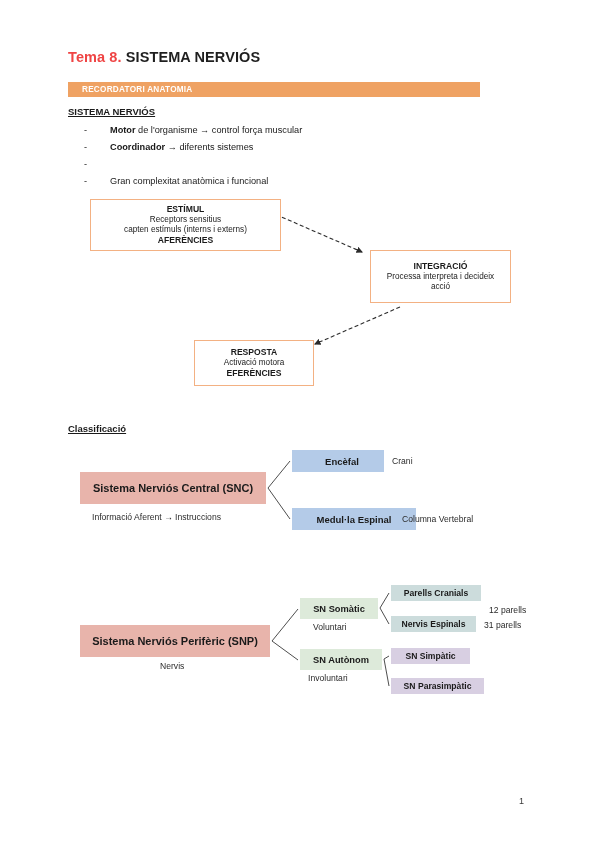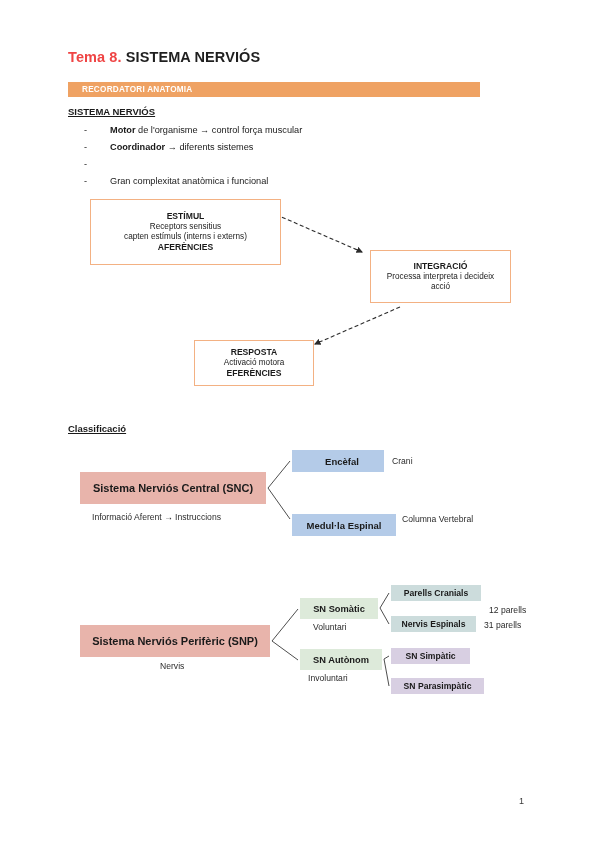--- a/index.html
+++ b/index.html
@@ -97,21 +97,21 @@
     display: flex;
     flex-direction: column;
     align-items: center;
     justify-content: center;
     text-align: center;
     line-height: 1.25;
   }
   .flowbox .fb-strong { font-weight: bold; font-size: 8.6px; }
   .flowbox .fb-norm { font-weight: normal; font-size: 8.2px; }
 
-  #box-estimul { left: 90px; top: 199px; width: 191px; height: 66px; }
+  #box-estimul { left: 90px; top: 199px; width: 191px; height: 52px; }
   #box-integracio { left: 370px; top: 250px; width: 141px; height: 53px; }
   #box-resposta { left: 194px; top: 340px; width: 120px; height: 46px; }
 
   
   .flow-svg {
     position: absolute;
     left: 0;
     top: 0;
     width: 600px;
     height: 848px;
@@ -130,21 +130,21 @@
     white-space: nowrap;
   }
   .cbox.salmon { background: #e8b4ab; color: #1a1a1a; }
   .cbox.blue   { background: #b4cbe8; color: #1a1a1a; }
   .cbox.green  { background: #ddeada; color: #1a1a1a; }
   .cbox.teal   { background: #ccdcdc; color: #1a1a1a; }
   .cbox.purple { background: #d8cfe2; color: #1a1a1a; }
 
   #b-snc  { left: 80px;  top: 472px; width: 186px; height: 32px; font-size: 11px; }
   #b-encefal { left: 292px; top: 450px; width: 92px; height: 22px; font-size: 9.5px; padding-left: 8px; }
-  #b-medulla { left: 292px; top: 508px; width: 104px; height: 22px; font-size: 9.5px; margin-top: 6px; }
+  #b-medulla { left: 292px; top: 508px; width: 124px; height: 22px; font-size: 9.5px; }
 
   #b-snp  { left: 80px;  top: 625px; width: 190px; height: 32px; font-size: 11px; }
   #b-somatic { left: 300px; top: 598px; width: 78px; height: 21px; font-size: 9.3px; }
   #b-autonom { left: 300px; top: 649px; width: 82px; height: 21px; font-size: 9.3px; }
 
   #b-cranials { left: 391px; top: 585px; width: 90px; height: 16px; font-size: 8.6px; }
   #b-espinals { left: 391px; top: 616px; width: 85px; height: 16px; font-size: 8.6px; }
   #b-simpatic { left: 391px; top: 648px; width: 79px; height: 16px; font-size: 8.6px; }
   #b-parasimpatic { left: 391px; top: 678px; width: 93px; height: 16px; font-size: 8.6px; }
 

